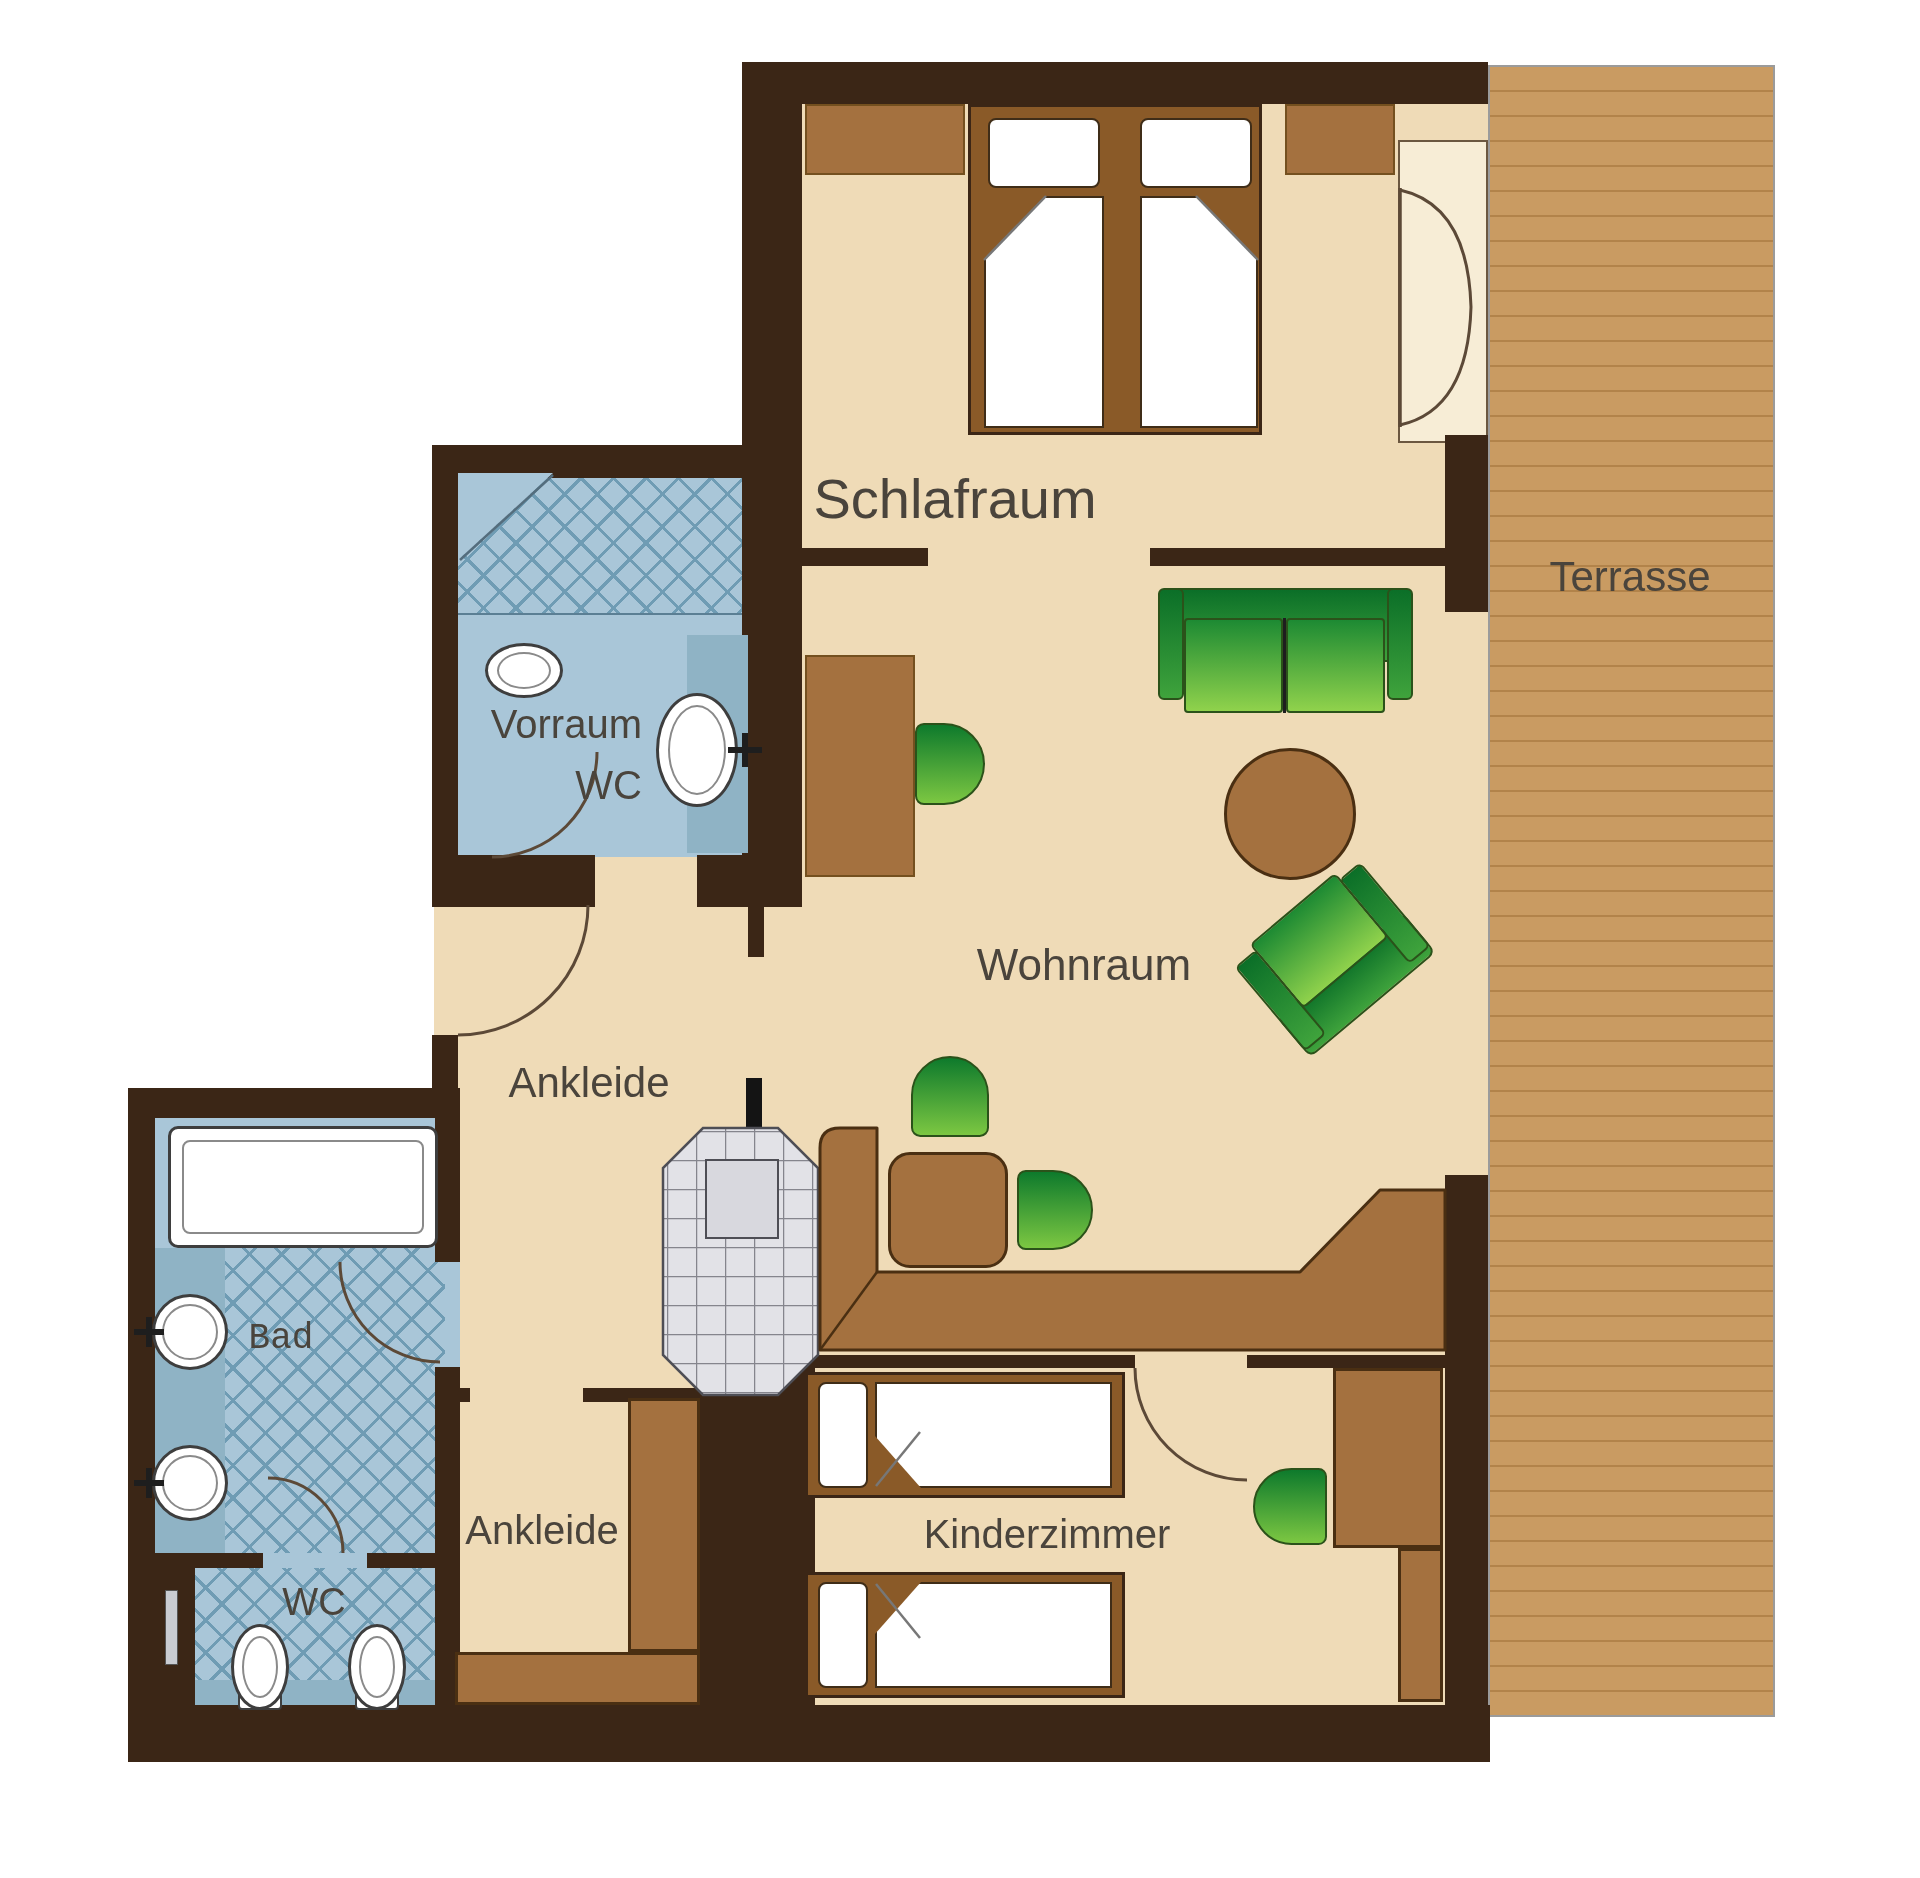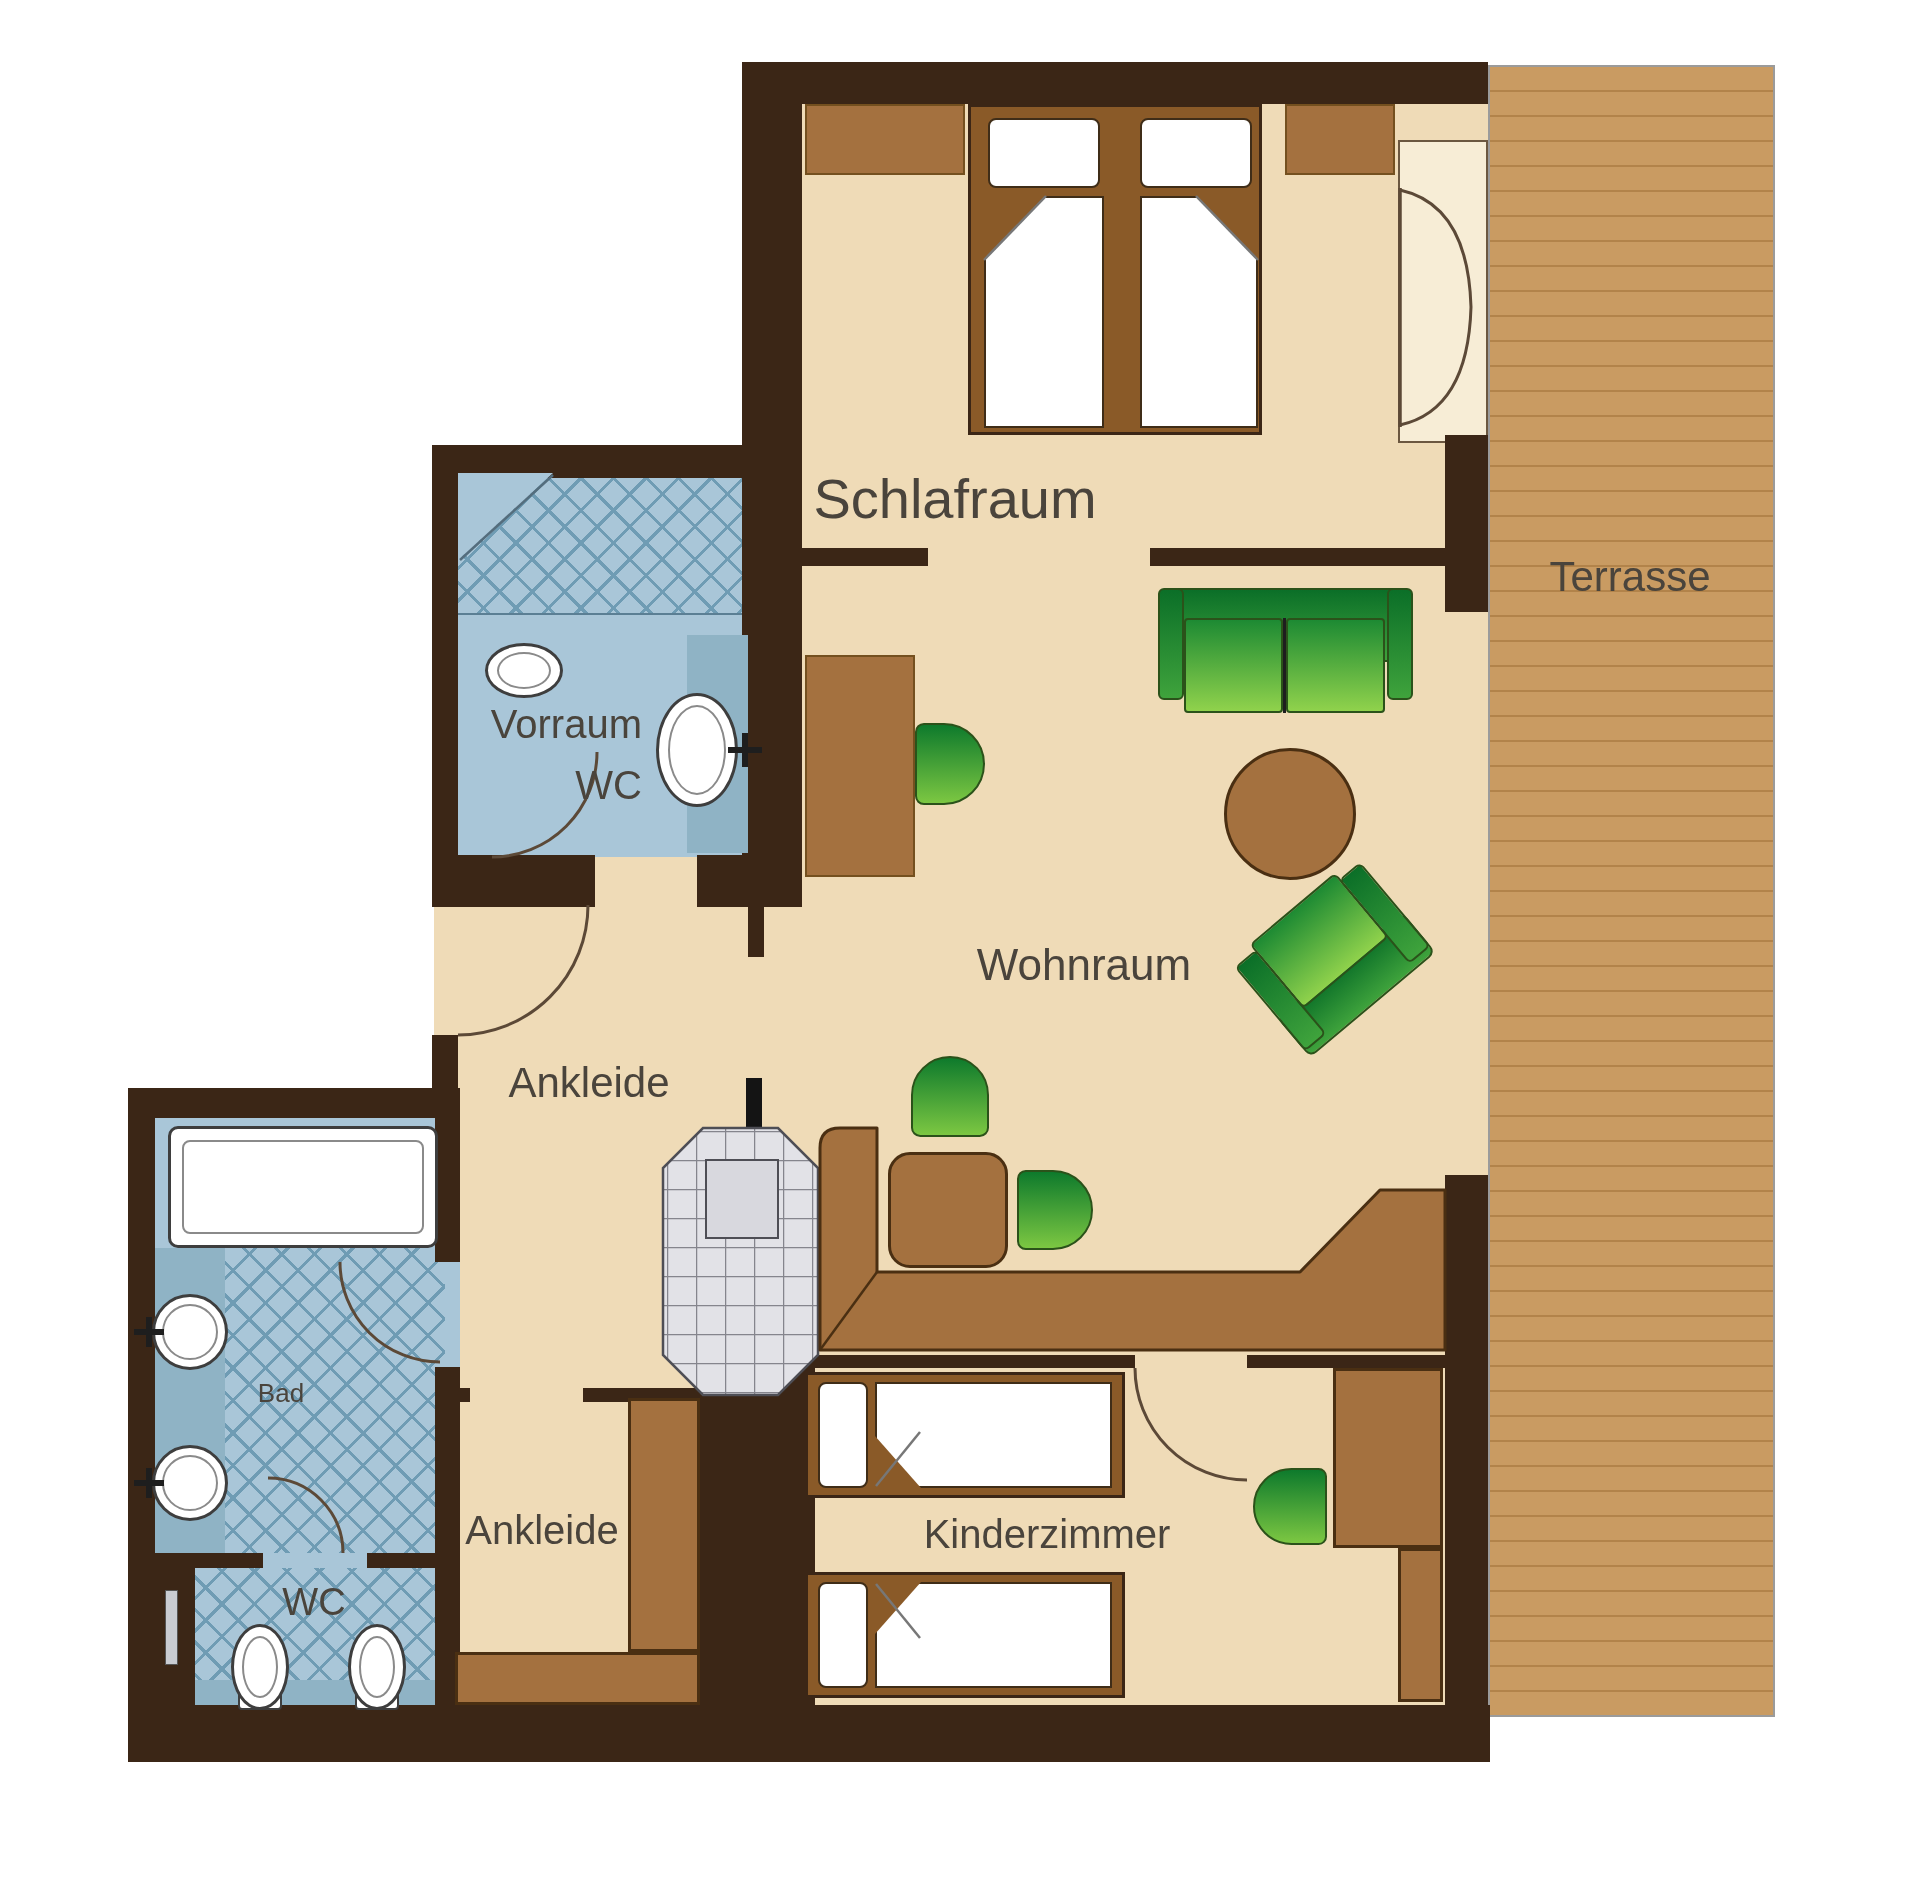--- a/index.html
+++ b/index.html
@@ -187,18 +187,18 @@
   </svg>
 
   <div class="label" style="left:955px;top:498px;font-size:56px;">Schlafraum</div>
   <div class="label" style="left:1630px;top:577px;font-size:42px;">Terrasse</div>
   <div class="label" style="left:1084px;top:965px;font-size:44px;">Wohnraum</div>
   <div class="label" style="left:589px;top:1083px;font-size:42px;">Ankleide</div>
   <div class="abs" style="left:420px;top:694px;width:222px;text-align:right;font-size:40px;line-height:61px;color:var(--text);">
     <span>Vorraum</span><br>
     <span>WC</span>
   </div>
-  <div class="label" style="left:281px;top:1393px;font-size:26px;">Bad</div>
+  <div class="label" style="left:281px;top:1338px;font-size:36px;font-family:Liberation Mono, monospace;">Bad</div>
   <div class="label" style="left:314px;top:1602px;font-size:38px;">WC</div>
   <div class="label" style="left:542px;top:1530px;font-size:40px;">Ankleide</div>
   <div class="label" style="left:1047px;top:1534px;font-size:40px;">Kinderzimmer</div>
 
 </div>
 
 </body></html>

